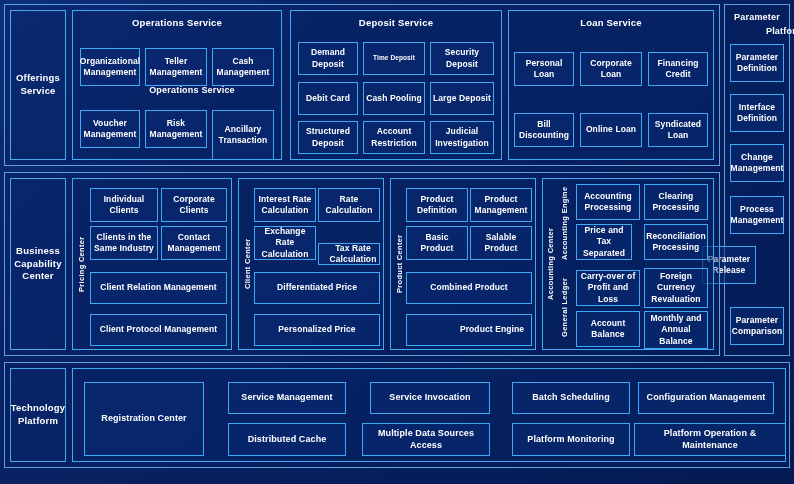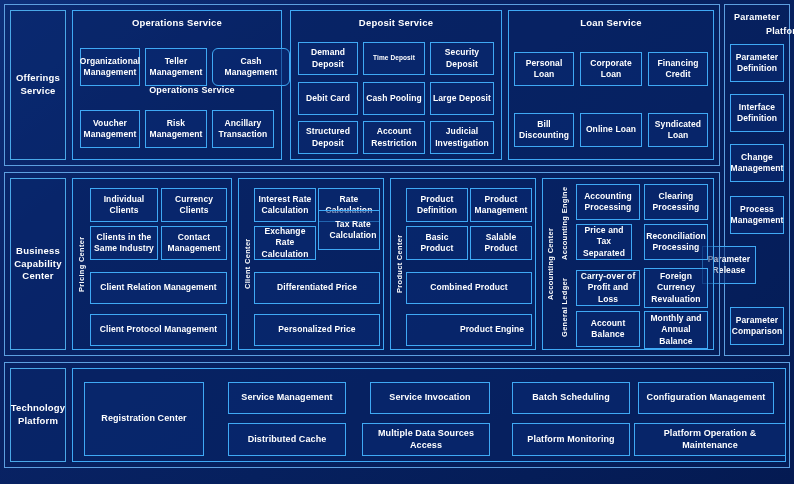--- a/index.html
+++ b/index.html
@@ -74,31 +74,31 @@
 
   <div class="group" style="left:72px;top:10px;width:210px;height:150px;">
     <div class="group-title">Operations Service</div>
   </div>
   <div class="cell" style="left:80px;top:48px;width:60px;height:38px;">
     <span>Organizational Management</span>
   </div>
   <div class="cell" style="left:145px;top:48px;width:62px;height:38px;">
     <span>Teller Management</span>
   </div>
-  <div class="cell" style="left:212px;top:48px;width:78px;height:38px;border-radius:6px;">
+  <div class="cell" style="left:212px;top:48px;width:62px;height:38px;">
     <span>Cash Management</span>
   </div>
   <div class="floating-note" style="left:132px;top:85px;width:120px;">Operations Service</div>
   <div class="cell" style="left:80px;top:110px;width:60px;height:38px;">
     <span>Voucher Management</span>
   </div>
   <div class="cell" style="left:145px;top:110px;width:62px;height:38px;">
     <span>Risk Management</span>
   </div>
-  <div class="cell" style="left:212px;top:110px;width:62px;height:38px;">
+  <div class="cell" style="left:212px;top:110px;width:62px;height:50px;">
     <span>Ancillary Transaction</span>
   </div>
 
   <div class="group" style="left:290px;top:10px;width:212px;height:150px;">
     <div class="group-title">Deposit Service</div>
   </div>
   <div class="cell" style="left:298px;top:42px;width:60px;height:33px;">
     <span>Demand Deposit</span>
   </div>
   <div class="cell tiny" style="left:363px;top:42px;width:62px;height:33px;">
@@ -178,21 +178,21 @@
   </div>
 
   <div class="group" style="left:72px;top:178px;width:160px;height:172px;"></div>
   <div class="vlabel" style="left:74px;top:180px;width:14px;height:168px;">
     <span>Pricing Center</span>
   </div>
   <div class="cell" style="left:90px;top:188px;width:68px;height:34px;">
     <span>Individual Clients</span>
   </div>
   <div class="cell" style="left:161px;top:188px;width:66px;height:34px;">
-    <span>Currency Clients</span>
+    <span>Corporate Clients</span>
   </div>
   <div class="cell" style="left:90px;top:226px;width:68px;height:34px;">
     <span>Clients in the Same Industry</span>
   </div>
   <div class="cell" style="left:161px;top:226px;width:66px;height:34px;">
     <span>Contact Management</span>
   </div>
   <div class="cell" style="left:90px;top:272px;width:137px;height:32px;">
     <span>Client Relation Management</span>
   </div>
@@ -206,21 +206,21 @@
   </div>
   <div class="cell" style="left:254px;top:188px;width:62px;height:34px;">
     <span>Interest Rate Calculation</span>
   </div>
   <div class="cell" style="left:318px;top:188px;width:62px;height:34px;">
     <span>Rate Calculation</span>
   </div>
   <div class="cell" style="left:254px;top:226px;width:62px;height:34px;">
     <span>Exchange Rate Calculation</span>
   </div>
-  <div class="cell" style="left:318px;top:210px;width:62px;height:40px;padding-left:10px;">
+  <div class="cell" style="left:318px;top:243px;width:62px;height:22px;padding-left:10px;">
     <span>Tax Rate Calculation</span>
   </div>
   <div class="cell" style="left:254px;top:272px;width:126px;height:32px;">
     <span>Differentiated Price</span>
   </div>
   <div class="cell" style="left:254px;top:314px;width:126px;height:32px;">
     <span>Personalized Price</span>
   </div>
 
   <div class="group" style="left:390px;top:178px;width:146px;height:172px;"></div>

